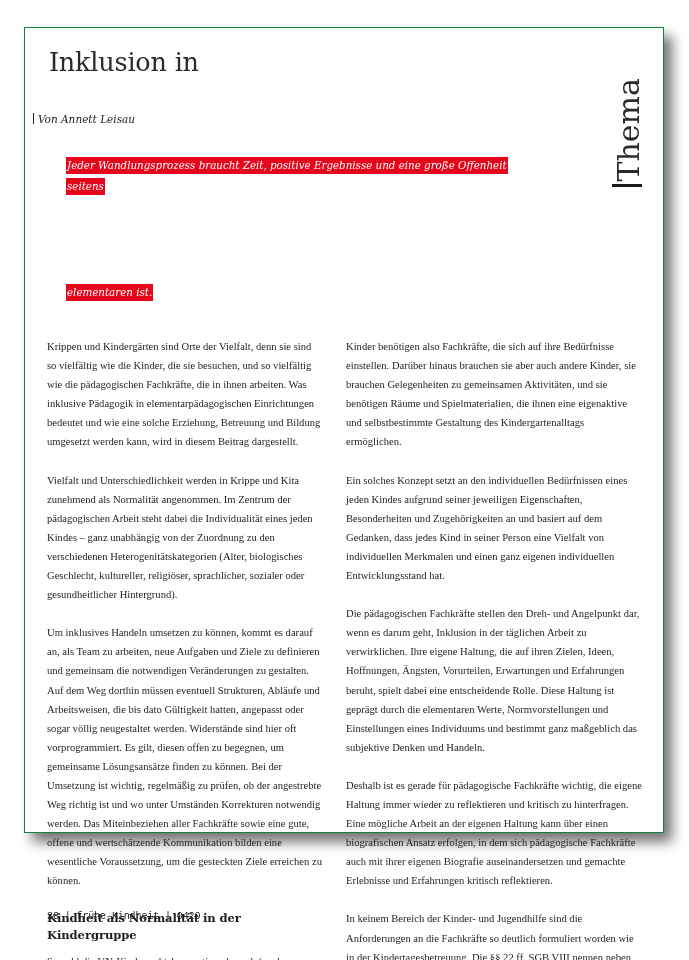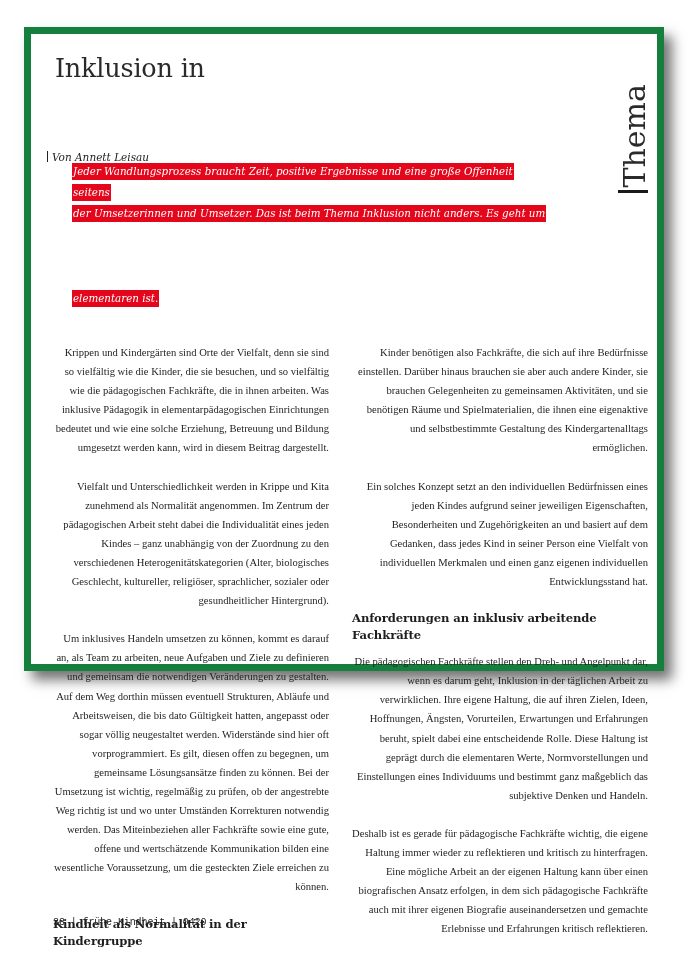--- a/index.html
+++ b/index.html
@@ -8,47 +8,46 @@
       background: #ffffff;
       width: 689px;
       height: 960px;
       overflow: hidden;
     }
     .page {
       position: absolute;
       left: 24px;
       top: 27px;
       width: 640px;
-      height: 644px;
+      height: 806px;
       background: #ffffff;
-      border: 7px solid #15803d;
+      border: 1px solid #15803d;
       box-sizing: border-box;
       box-shadow: 8px 9px 12px rgba(0,0,0,0.55);
     }
     .title {
       position: absolute;
       left: 24px;
       top: 20px;
       margin: 0;
       font-family: "DejaVu Serif", serif;
       font-weight: normal;
       font-size: 25.5px;
       line-height: 29px;
       color: #2a2a2a;
       letter-spacing: -0.2px;
     }
     .byline {
       position: absolute;
-      left: 16px;
+      left: 8px;
       top: 85px;
       font-family: "DejaVu Serif", serif;
       font-style: italic;
       font-size: 10.5px;
       color: #222;
-      margin-top: 32px;
     }
     .byline .bar {
       display: inline-block;
       width: 1px;
       height: 11px;
       background: #222;
       vertical-align: -1px;
       margin-right: 4px;
     }
     .lead {
@@ -103,21 +102,20 @@
       font-family: "Liberation Serif", serif;
       font-size: 10.6px;
       line-height: 19.1px;
       color: #1e1e1e;
       text-align: left;
     }
     .col-left { left: 22px; width: 276px; }
     .col-right { left: 321px; width: 296px; }
     .col p {
       margin: 0 0 19px 0;
-      text-align: right;
     }
     .col h2 {
       margin: 0;
       font-family: "DejaVu Serif", serif;
       font-weight: bold;
       font-size: 11.6px;
       line-height: 17px;
       color: #1e1e1e;
       letter-spacing: -0.1px;
     }
@@ -140,21 +138,21 @@
   <h1 class="title">
     <span>Inklusion in</span><br>
   </h1>
 
   <div class="byline">
     <span class="bar"></span><span>Von Annett Leisau</span>
   </div>
 
   <div class="lead">
     <span class="hl">Jeder Wandlungsprozess braucht Zeit, positive Ergebnisse und eine große Offenheit seitens</span><br>
-    <span class="hl">der Umsetzerinnen und Umsetzer. Das ist beim Thema Inklusion nicht anders. Es geht um</span><br>
+    <br>
     <br>
     <br>
     <br>
     <span class="hl">elementaren ist.</span>
   </div>
 
   <div class="side-label">
     <div class="text"><span class="pipe"></span><span>Thema</span></div>
   </div>
 
@@ -162,21 +160,20 @@
     <p>Krippen und Kindergärten sind Orte der Vielfalt, denn sie sind so vielfältig wie die Kinder, die sie besuchen, und so vielfältig wie die pädagogischen Fachkräfte, die in ihnen arbeiten. Was inklusive Pädagogik in elementarpädagogischen Einrichtungen bedeutet und wie eine solche Erziehung, Betreuung und Bildung umgesetzt werden kann, wird in diesem Beitrag dargestellt.</p>
     <p>Vielfalt und Unterschiedlichkeit werden in Krippe und Kita zunehmend als Normalität angenommen. Im Zentrum der pädagogischen Arbeit steht dabei die Individualität eines jeden Kindes – ganz unabhängig von der Zuordnung zu den verschiedenen Heterogenitätskategorien (Alter, biologisches Geschlecht, kultureller, religiöser, sprachlicher, sozialer oder gesundheitlicher Hintergrund).</p>
     <p>Um inklusives Handeln umsetzen zu können, kommt es darauf an, als Team zu arbeiten, neue Aufgaben und Ziele zu definieren und gemeinsam die notwendigen Veränderungen zu gestalten. Auf dem Weg dorthin müssen eventuell Strukturen, Abläufe und Arbeitsweisen, die bis dato Gültigkeit hatten, angepasst oder sogar völlig neugestaltet werden. Widerstände sind hier oft vorprogrammiert. Es gilt, diesen offen zu begegnen, um gemeinsame Lösungsansätze finden zu können. Bei der Umsetzung ist wichtig, regelmäßig zu prüfen, ob der angestrebte Weg richtig ist und wo unter Umständen Korrekturen notwendig werden. Das Miteinbeziehen aller Fachkräfte sowie eine gute, offene und wertschätzende Kommunikation bilden eine wesentliche Voraussetzung, um die gesteckten Ziele erreichen zu können.</p>
     <h2>Kindheit als Normalität in der Kindergruppe</h2>
     <p>Sowohl die UN-Kinderrechtskonvention als auch (noch deutlicher) die UN-Behindertenrechtskonvention fordern die Umsetzung eines inklusiven Bildungssystems, an dem alle Kinder unabhängig von ihren jeweils individuellen Persönlichkeitsmerkmalen und Voraussetzungen aktiv und selbstbestimmt teilhaben können.</p>
   </div>
 
   <div class="col col-right">
     <p>Kinder benötigen also Fachkräfte, die sich auf ihre Bedürfnisse einstellen. Darüber hinaus brauchen sie aber auch andere Kinder, sie brauchen Gelegenheiten zu gemeinsamen Aktivitäten, und sie benötigen Räume und Spielmaterialien, die ihnen eine eigenaktive und selbstbestimmte Gestaltung des Kindergartenalltags ermöglichen.</p>
     <p>Ein solches Konzept setzt an den individuellen Bedürfnissen eines jeden Kindes aufgrund seiner jeweiligen Eigenschaften, Besonderheiten und Zugehörigkeiten an und basiert auf dem Gedanken, dass jedes Kind in seiner Person eine Vielfalt von individuellen Merkmalen und einen ganz eigenen individuellen Entwicklungsstand hat.</p>
-    <h2>Anforderungen an inklusiv arbeitende Fachkräfte</h2>
     <p>Die pädagogischen Fachkräfte stellen den Dreh- und Angelpunkt dar, wenn es darum geht, Inklusion in der täglichen Arbeit zu verwirklichen. Ihre eigene Haltung, die auf ihren Zielen, Ideen, Hoffnungen, Ängsten, Vorurteilen, Erwartungen und Erfahrungen beruht, spielt dabei eine entscheidende Rolle. Diese Haltung ist geprägt durch die elementaren Werte, Normvorstellungen und Einstellungen eines Individuums und bestimmt ganz maßgeblich das subjektive Denken und Handeln.</p>
     <p>Deshalb ist es gerade für pädagogische Fachkräfte wichtig, die eigene Haltung immer wieder zu reflektieren und kritisch zu hinterfragen. Eine mögliche Arbeit an der eigenen Haltung kann über einen biografischen Ansatz erfolgen, in dem sich pädagogische Fachkräfte auch mit ihrer eigenen Biografie auseinandersetzen und gemachte Erlebnisse und Erfahrungen kritisch reflektieren.</p>
     <p>In keinem Bereich der Kinder- und Jugendhilfe sind die Anforderungen an die Fachkräfte so deutlich formuliert worden wie in der Kindertagesbetreuung. Die §§ 22 ff. SGB VIII nennen neben</p>
   </div>
 
   <div class="footer">38 | frühe Kindheit | 0420</div>
 
 </div>
 
 </body></html>

